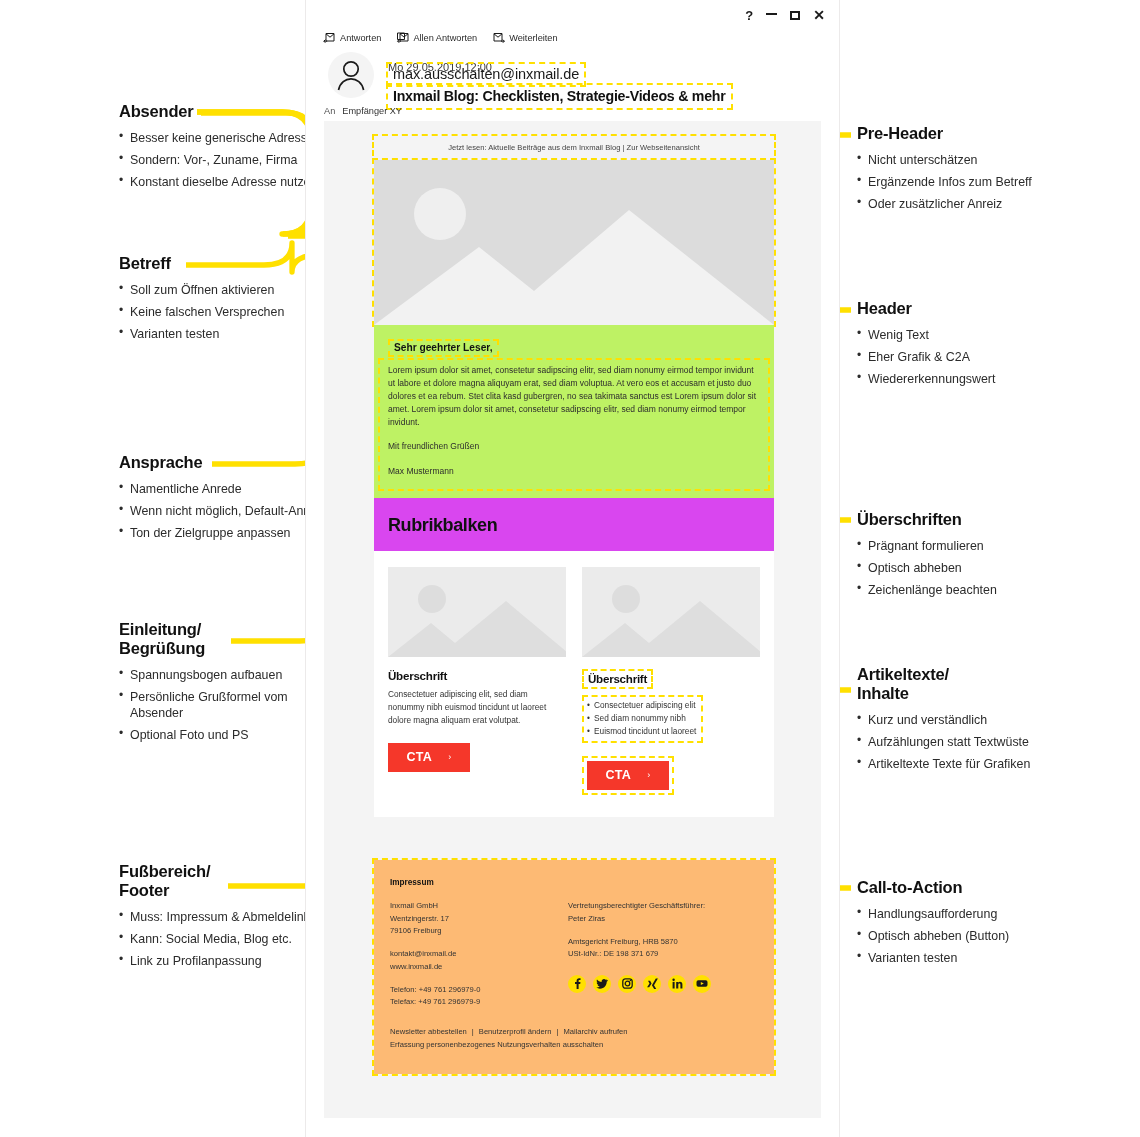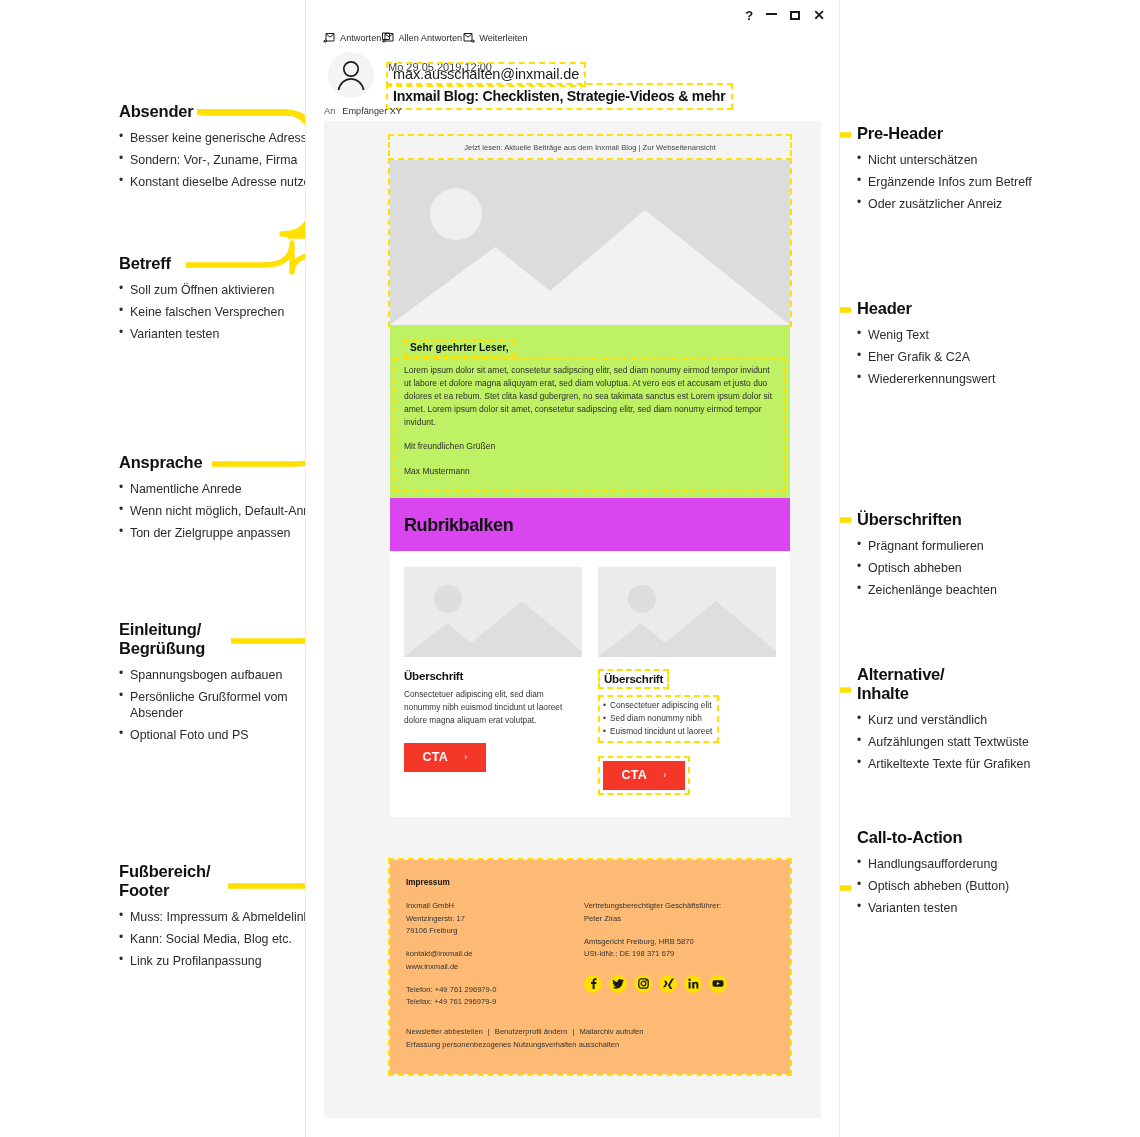--- a/index.html
+++ b/index.html
@@ -49,21 +49,21 @@
   }
   .win-controls span { cursor:default; line-height:1; font-weight:bold;}
   .wc-q { font-size:13px; }
   .wc-min { display:inline-block; width:11px; height:2px; background:#1a1a1a; margin-bottom:2px;}
   .wc-max { display:inline-block; width:10px; height:9px; border:2px solid #1a1a1a;}
   .wc-close { font-size:14px; }
 
   
   .mail-toolbar {
     position:absolute; left:17px; top:32px;
-    display:flex; align-items:center;
+    display:flex; gap:15px; align-items:center;
   }
   .tb-item { display:flex; align-items:center; gap:4px; font-size:9.2px; color:#2a2a2a; }
   .tb-icon { width:13px; height:11px; position:relative; flex:0 0 auto; }
 
   
   .avatar {
     position:absolute; left:22px; top:52px; width:46px; height:46px;
     border-radius:50%; background:#f4f4f4;
   }
   .avatar svg { position:absolute; left:8px; top:7px; }
@@ -78,21 +78,21 @@
     font-size:14.2px; font-weight:bold; color:#111; letter-spacing:-0.25px;
   }
   .meta-to { position:absolute; left:18px; top:106px; font-size:9.2px; color:#333; }
   .meta-to .lbl { color:#555; margin-right:7px; }
 
   
   .mail-body {
     position:absolute; left:18px; top:121px; right:18px; bottom:19px;
     background:#f4f4f4;
   }
-  .mail-inner { position:absolute; left:66px; top:15px; width:400px; }
+  .mail-inner { position:absolute; left:50px; top:15px; width:400px; }
 
   .preheader {
     text-align:center; font-size:7.6px; color:#444;
     padding:7px 4px 8px 4px;
   }
   .hero {
     height:165px; background:#dcdcdc; position:relative; overflow:hidden;
   }
   .hero .circ { position:absolute; width:52px; height:52px; border-radius:50%; background:#efefef; left:40px; top:28px;}
   .hero svg { position:absolute; left:0; bottom:0; }
@@ -296,31 +296,31 @@
     <div class="ann-title">Überschriften</div>
     <ul class="ann-list">
       <li>Prägnant formulieren</li>
       <li>Optisch abheben</li>
       <li>Zeichenlänge beachten</li>
     </ul>
   </div>
 
   <div class="ann-block" style="top:665px;">
     <div class="ann-title">
-      <div>Alternative/</div>
+      <div>Artikeltexte/</div>
       <div>Inhalte</div>
     </div>
     <ul class="ann-list">
       <li>Kurz und verständlich</li>
       <li>Aufzählungen statt Textwüste</li>
       <li>Artikeltexte Texte für Grafiken</li>
     </ul>
   </div>
 
-  <div class="ann-block" style="top:828px;">
+  <div class="ann-block" style="top:878px;">
     <div class="ann-title">Call-to-Action</div>
     <ul class="ann-list">
       <li>Handlungsaufforderung</li>
       <li>Optisch abheben (Button)</li>
       <li>Varianten testen</li>
     </ul>
   </div>
 </div>
 
 <div id="mail-window">

